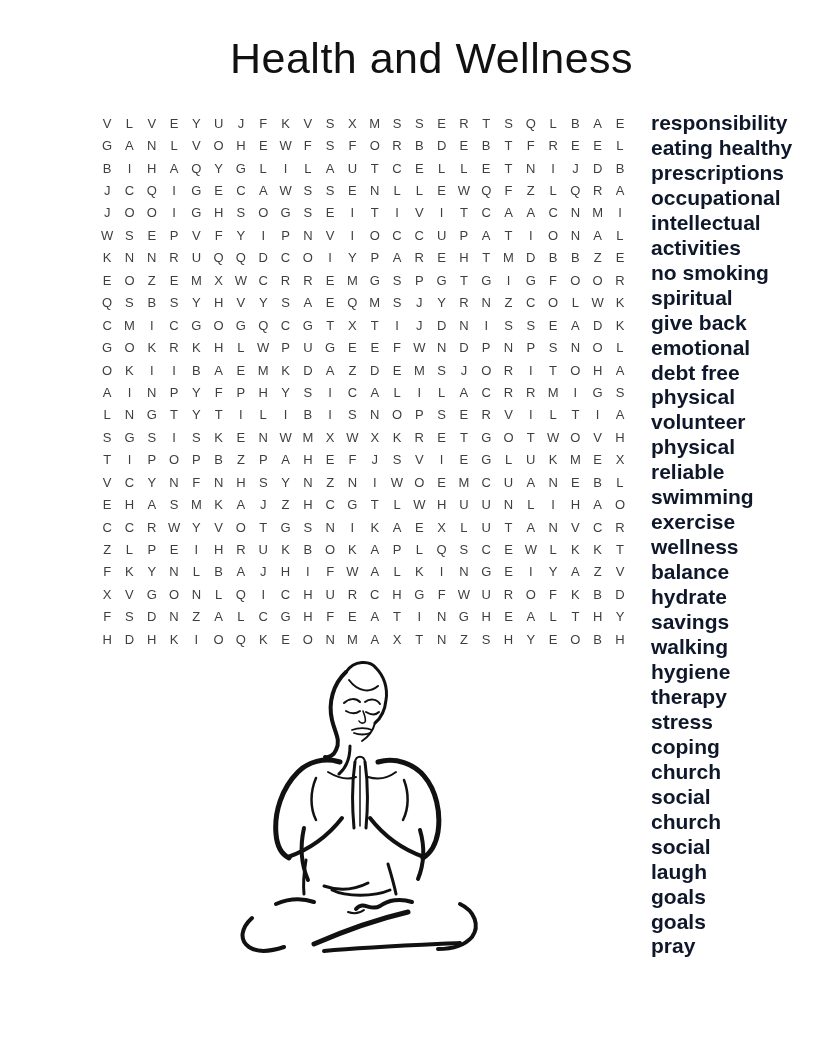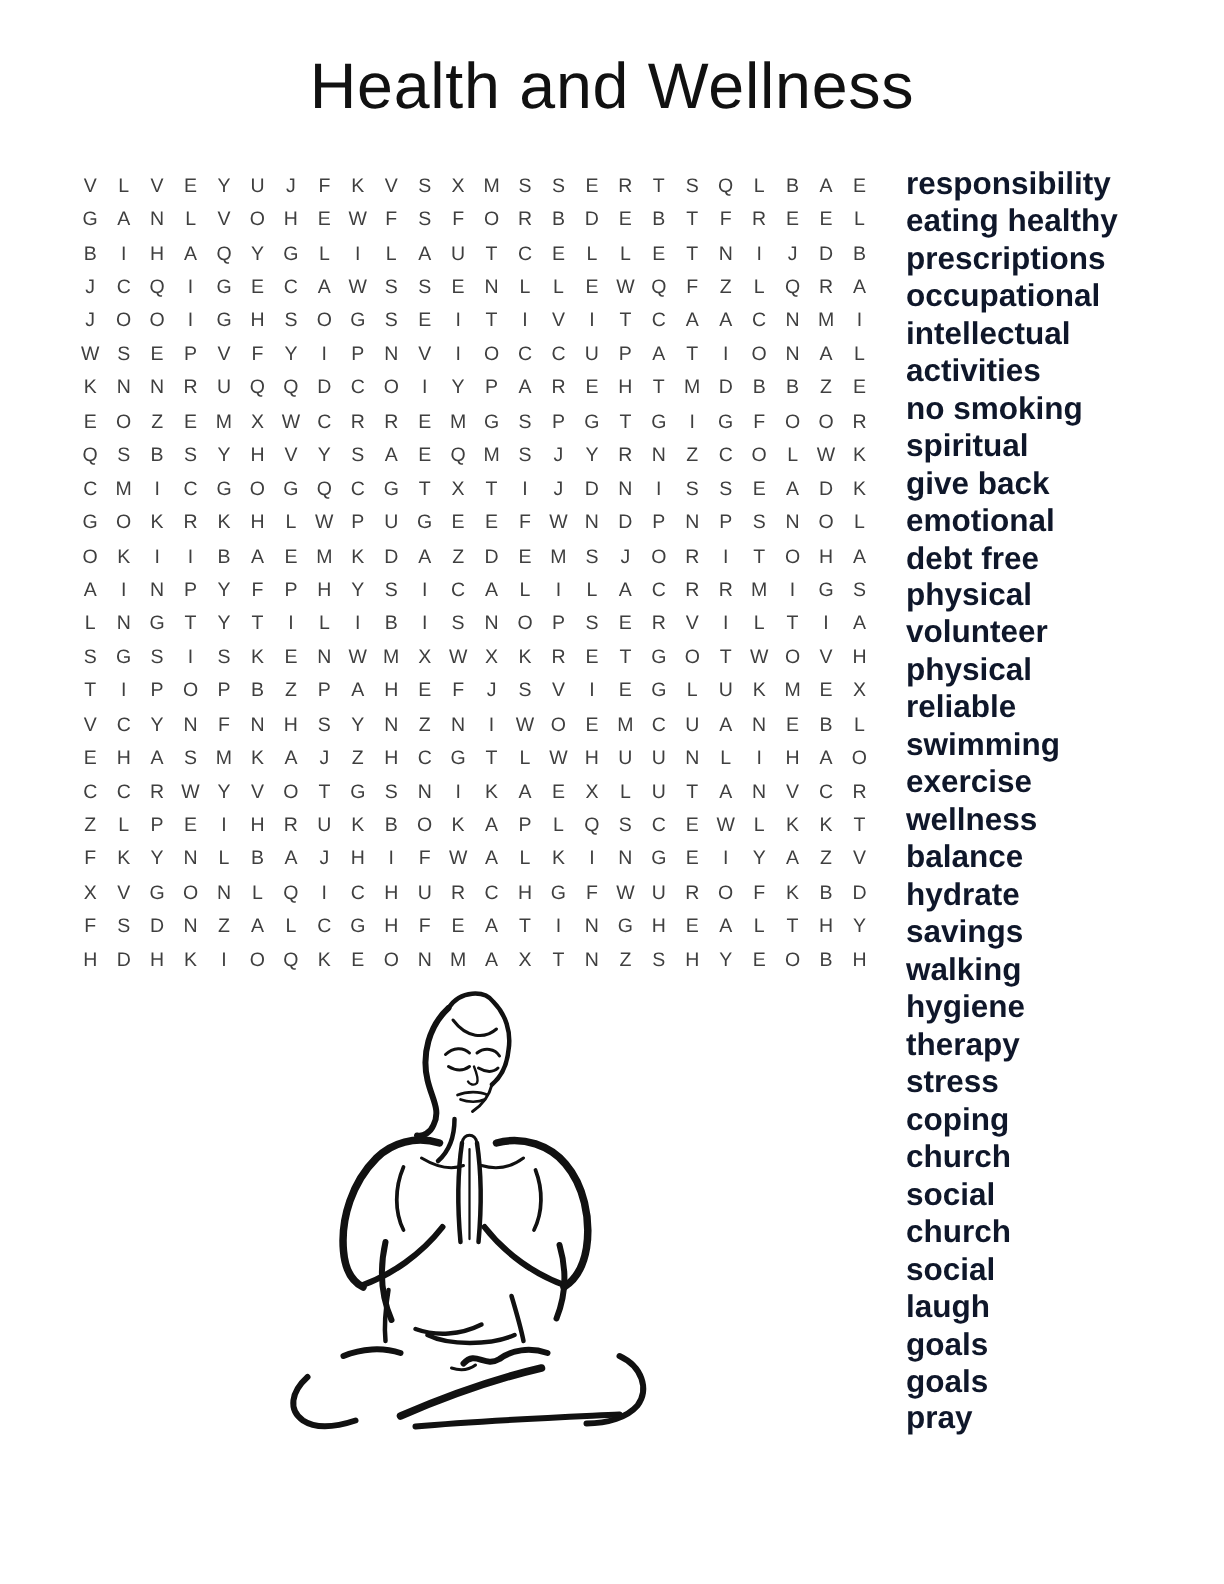--- a/index.html
+++ b/index.html
@@ -3,21 +3,21 @@
 <meta charset="utf-8">
 <style>
   html, body { margin: 0; padding: 0; }
   body {
     width: 816px; height: 1056px;
     background: #ffffff;
     font-family: "Liberation Sans", sans-serif;
     position: relative;
     overflow: hidden;
   }
-  .page { position: absolute; inset: 0; }
+  .page { position: absolute; inset: 0; margin-left: 47px; }
 
   h1.title {
     position: absolute;
     top: 34px; left: 0; right: 0;
     margin: 0;
     text-align: center;
     font-size: 43px;
     font-weight: 400;
     color: #111111;
     letter-spacing: 0.5px;

